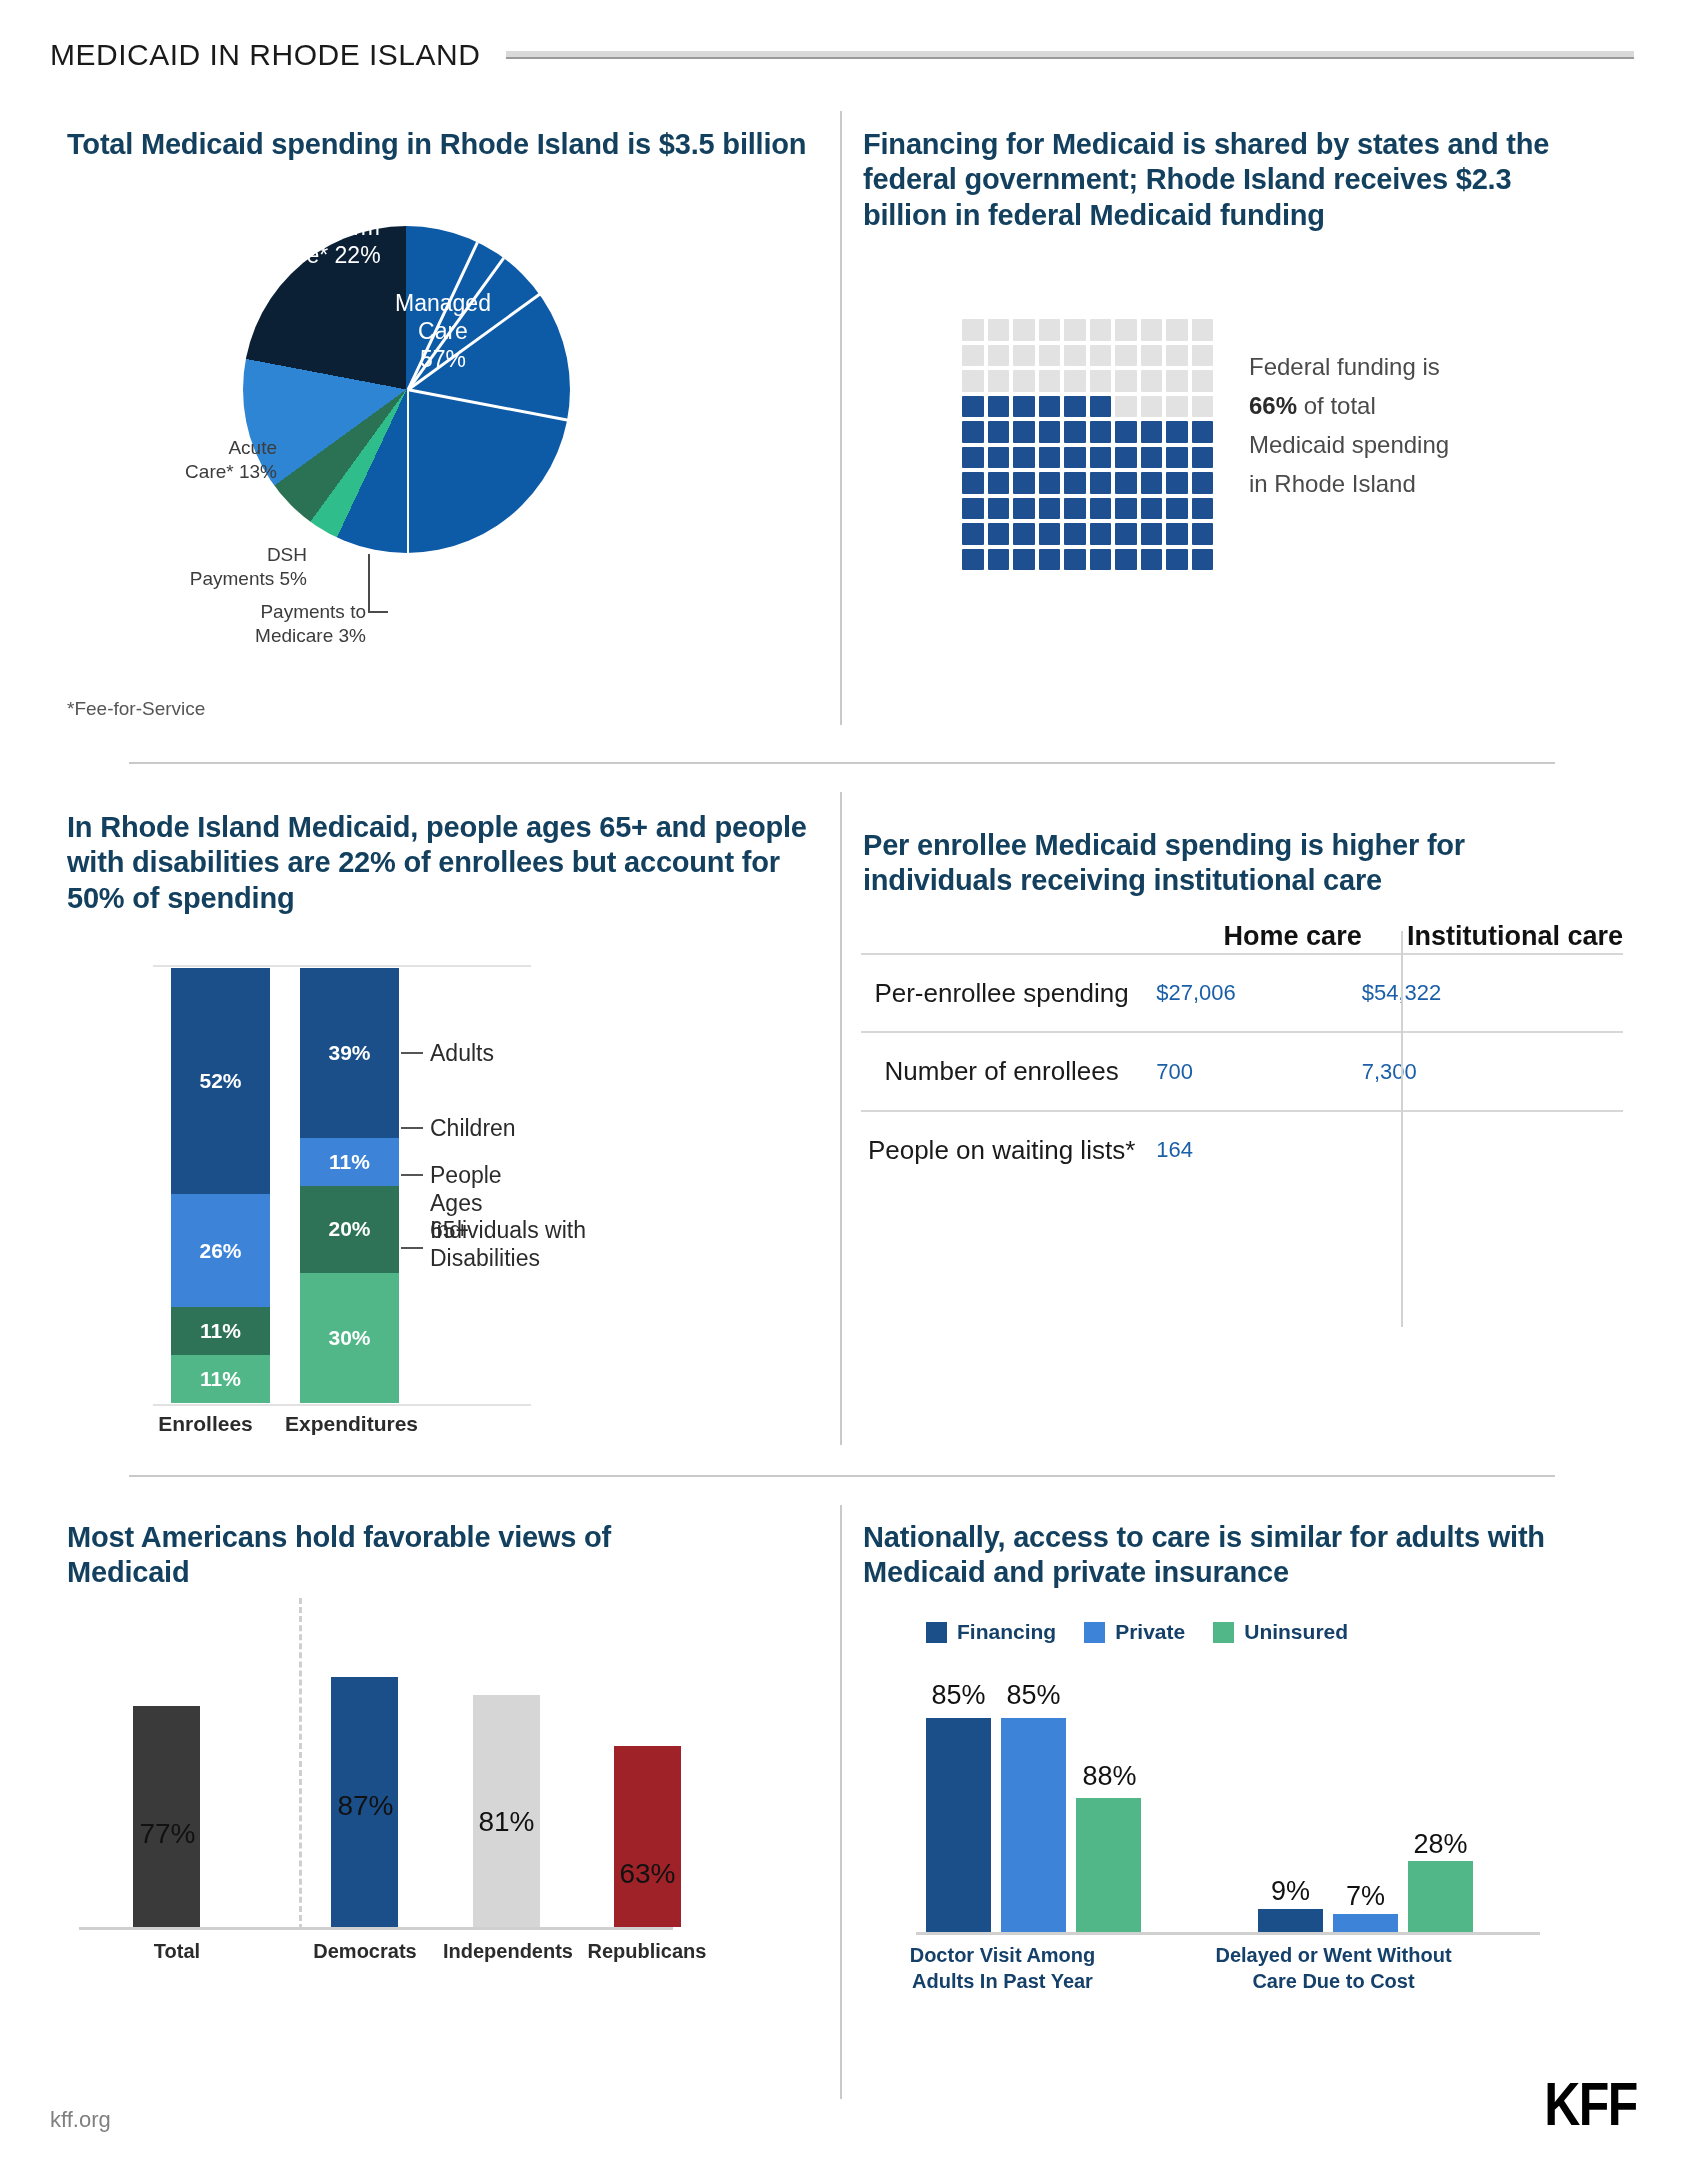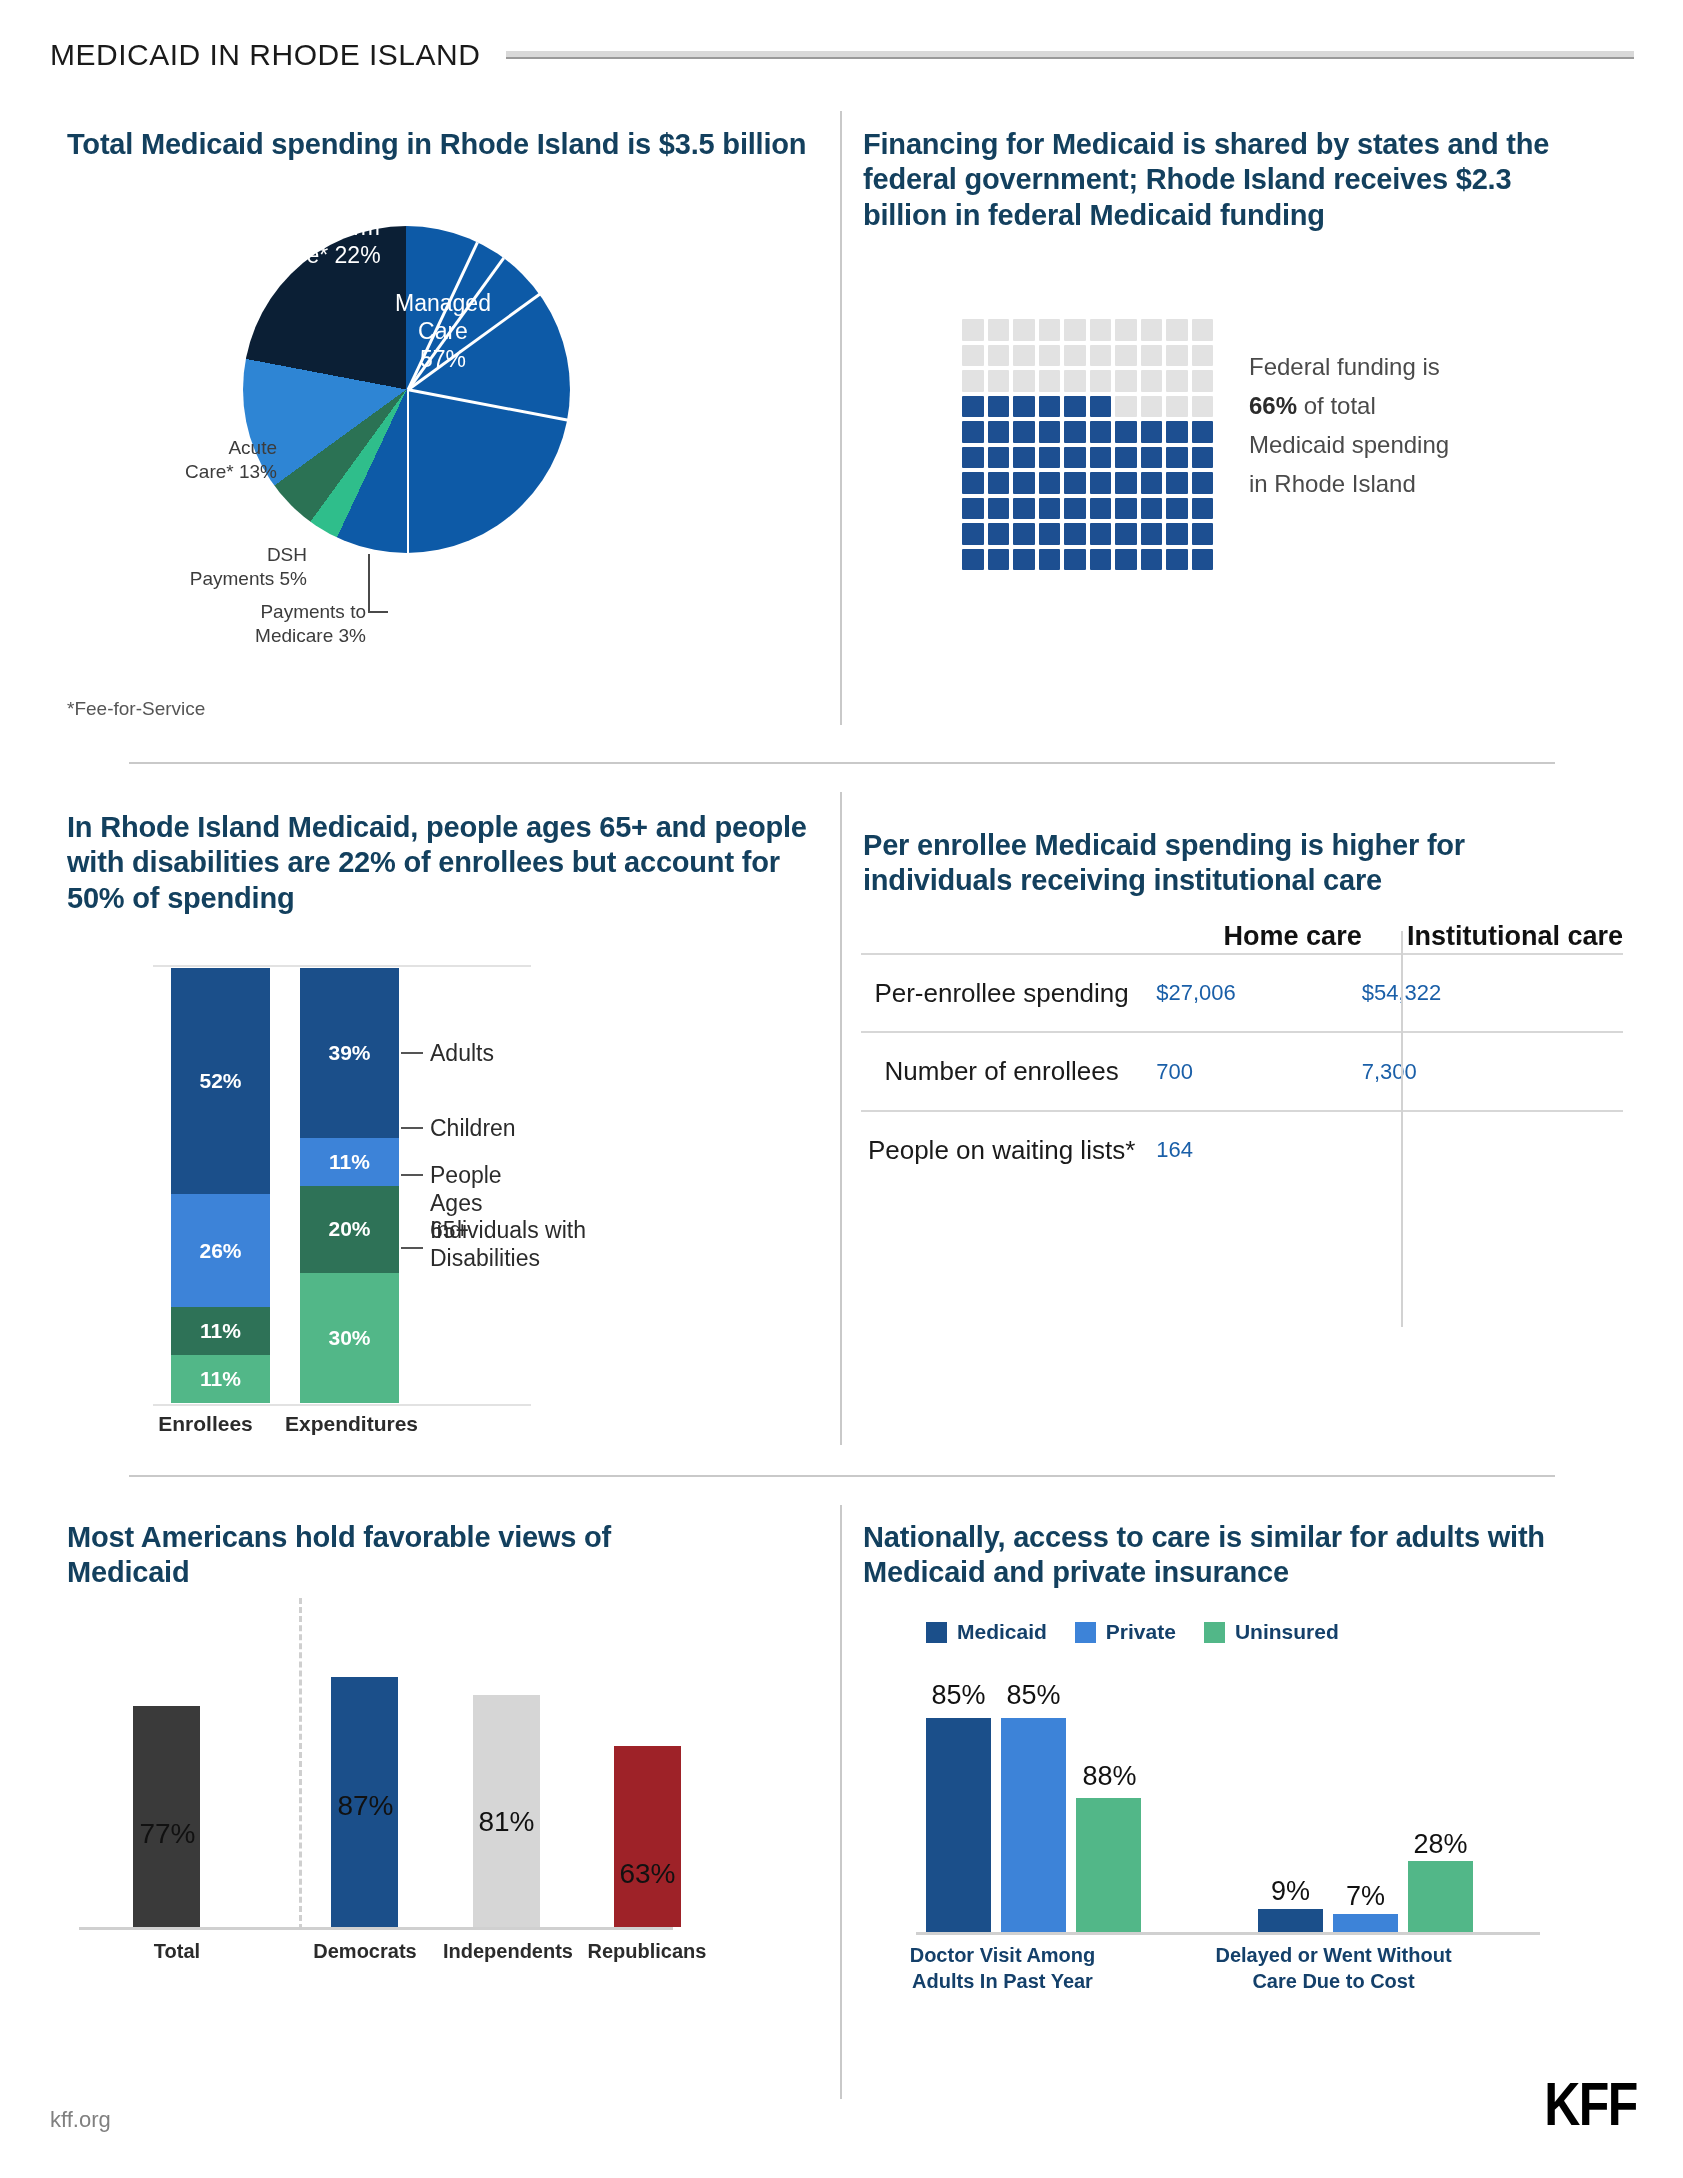--- a/index.html
+++ b/index.html
@@ -358,21 +358,21 @@
     <div class="blval" style="left:514px;top:215px;">63%</div>
     <div class="blcat" style="left:484px;">Republicans</div>
   </div>
 
   <div class="panel" style="left:863px;top:1520px;width:733px;">
     <div class="ptitle" style="width:718px;">Nationally, access to care is similar for adults with Medicaid and private insurance</div>
   </div>
 
   <div class="brleg">
     <span class="swatch" style="background:#1b4f8a;"></span>
-    <span>Medicaid</span>
+    <span>Financing</span>
     <span class="swatch" style="background:#3d83d8;margin-left:18px;"></span>
     <span>Private</span>
     <span class="swatch" style="background:#52b788;margin-left:18px;"></span>
     <span>Uninsured</span>
   </div>
 
   <div class="br">
     <div class="br-base"></div>
 
     <div class="brbar" style="left:0px;height:85%;background:#1b4f8a;"></div>

